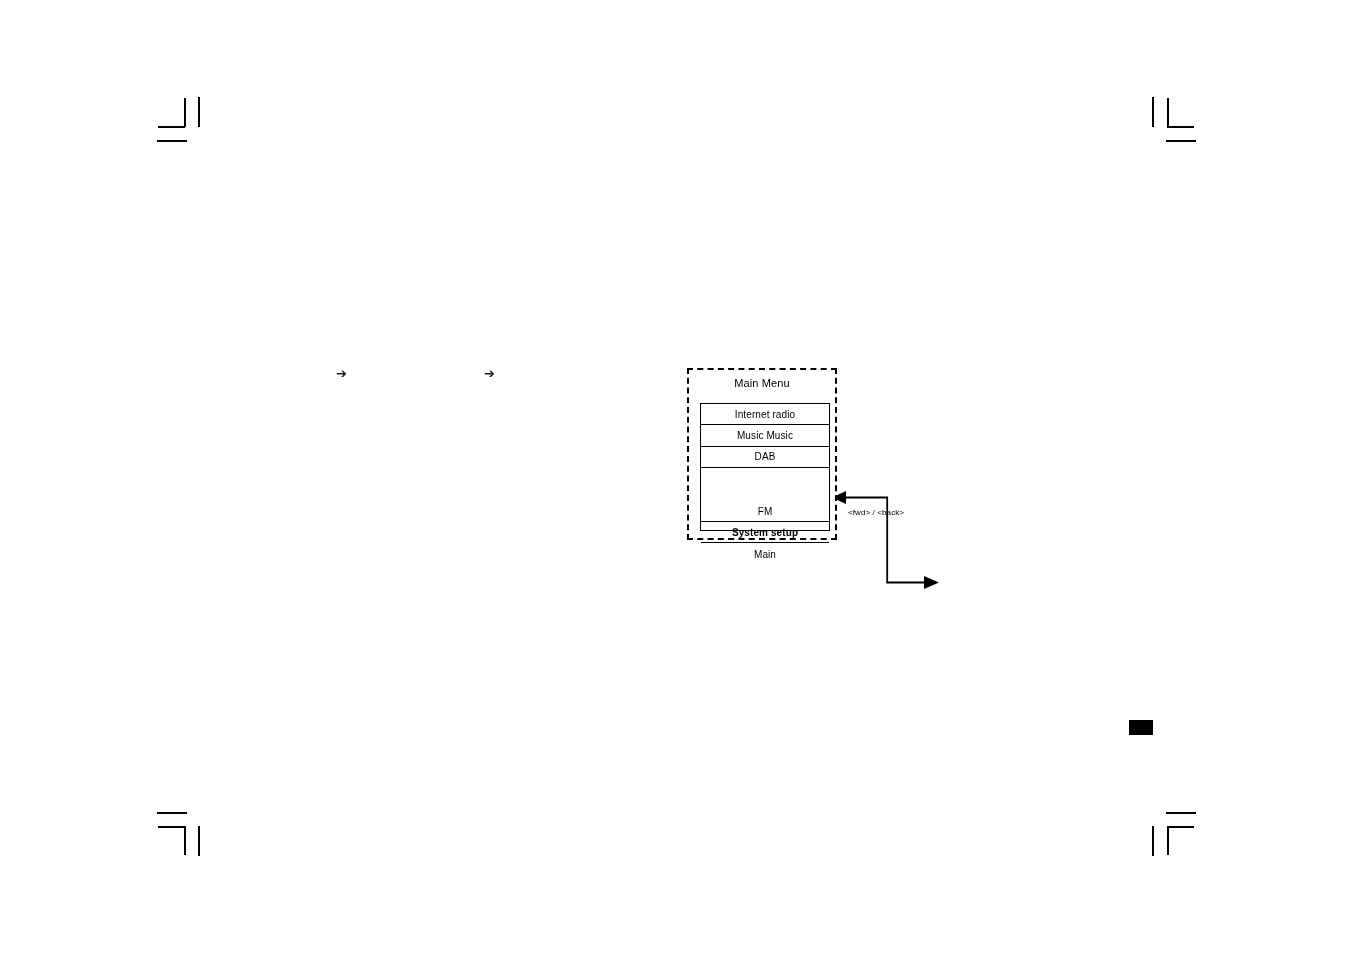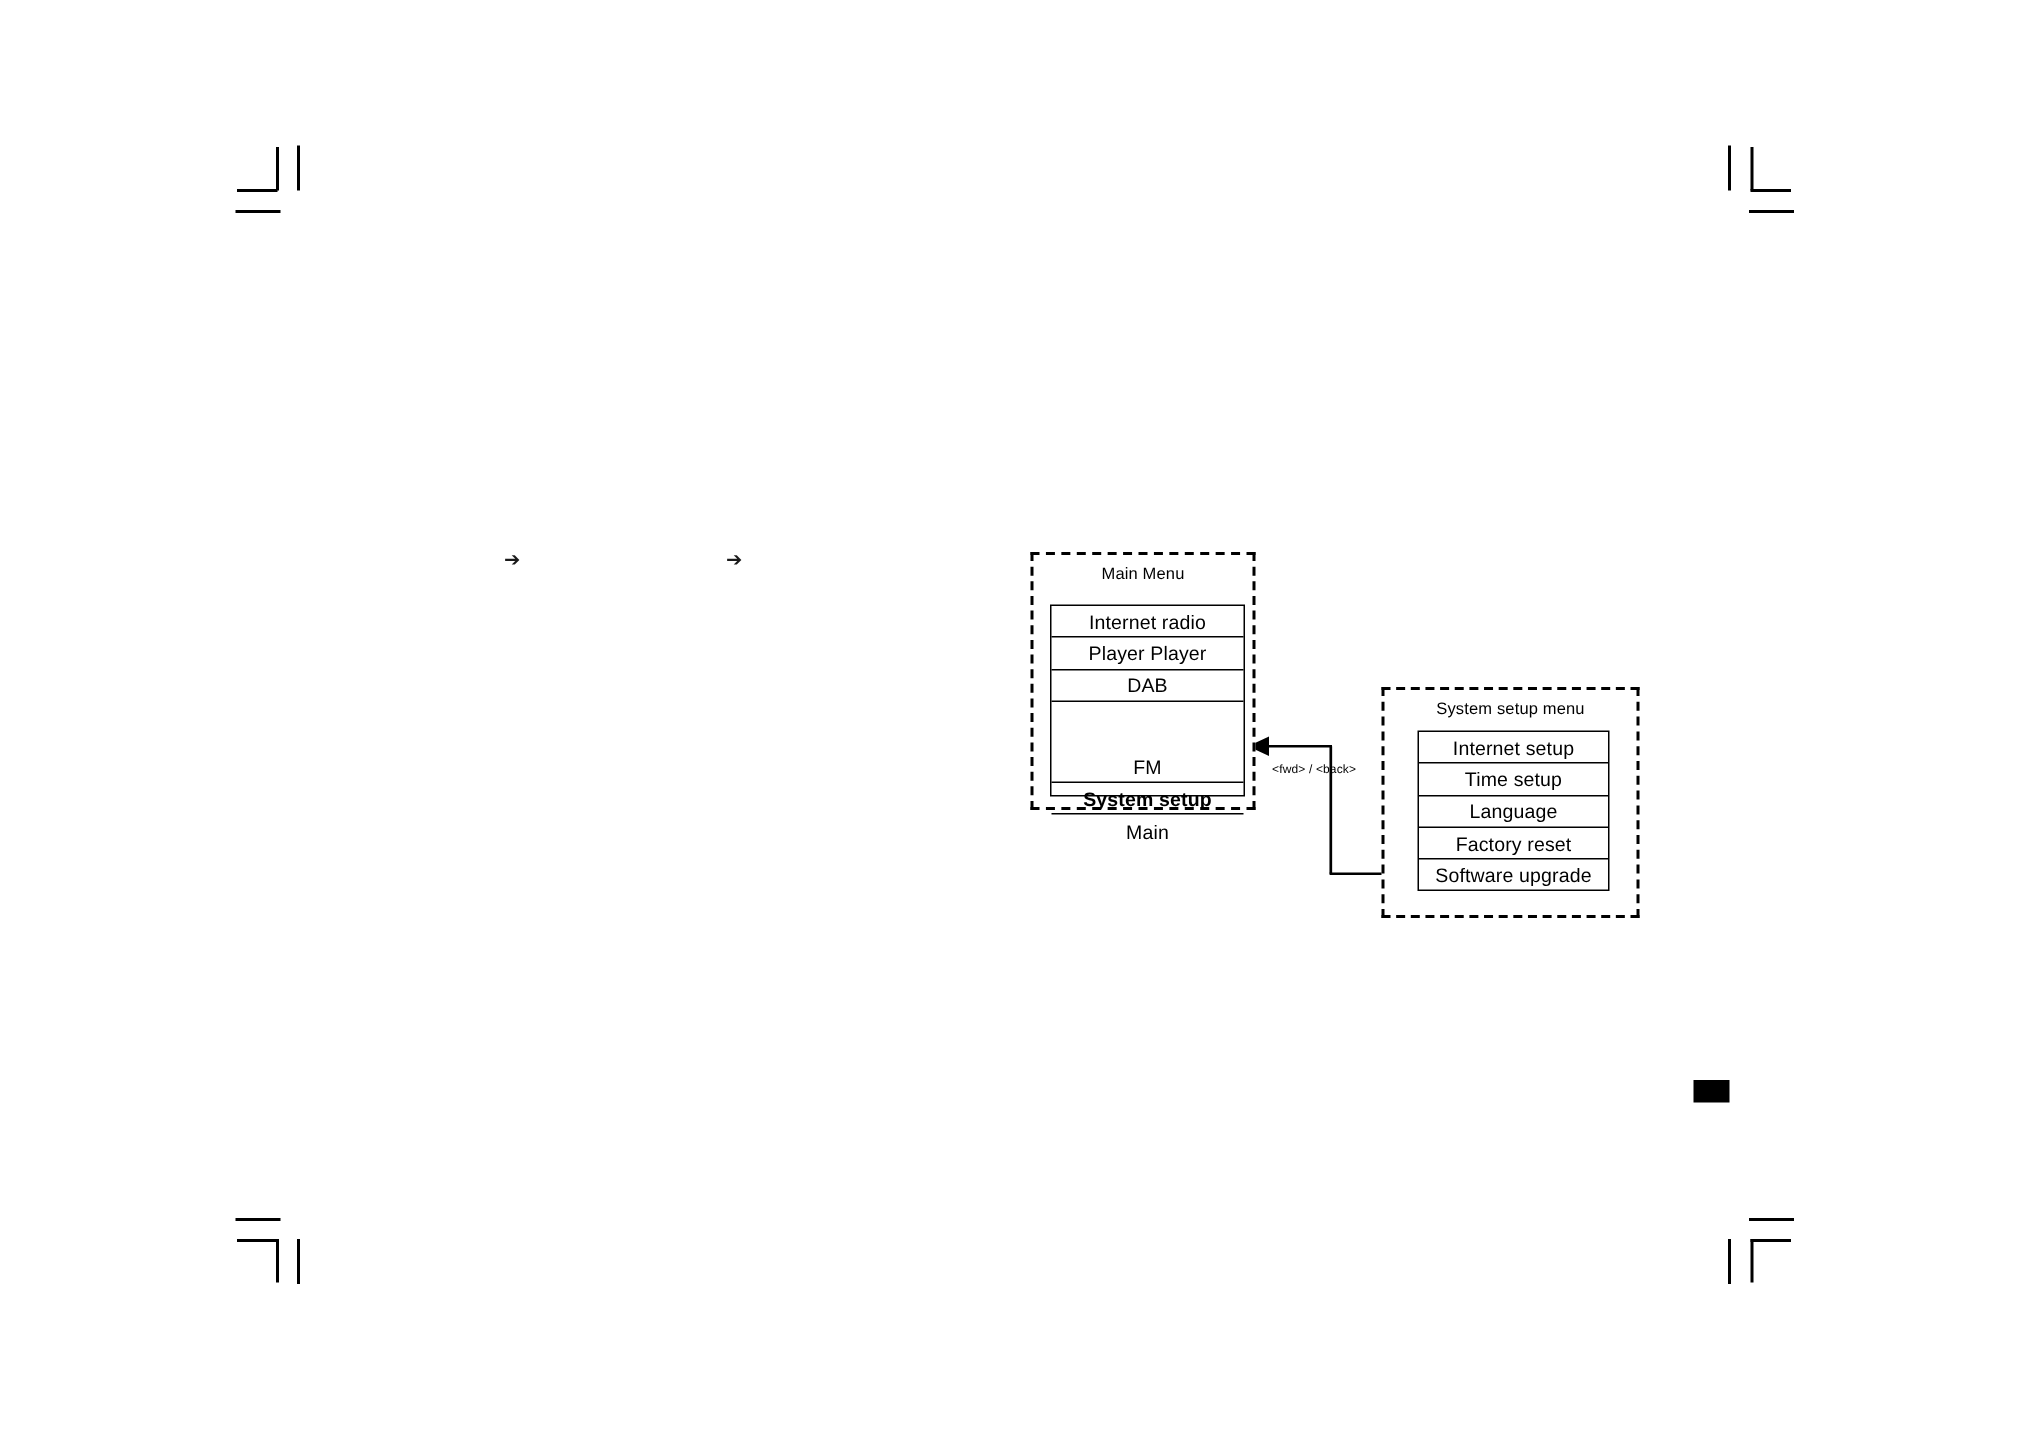--- a/index.html
+++ b/index.html
@@ -68,21 +68,21 @@
     border: 1.4px solid #000000;
     box-sizing: border-box;
     background: #ffffff;
   }
   .menu-row {
     box-sizing: border-box;
     border-bottom: 1.4px solid #000000;
     display: flex;
     align-items: center;
     justify-content: center;
-    font-size: 13px;
+    font-size: 10px;
     color: #000000;
     white-space: nowrap;
     letter-spacing: 0.1px;
   }
   .menu-row:last-child { border-bottom: none; }
 
   
   #connector-svg {
     position: absolute;
     left: 0;
@@ -151,32 +151,22 @@
 
     <polygon points="939,582.5 924,576 924,589" fill="#000000"></polygon>
   </svg>
 
   <div id="connector-label">&lt;fwd&gt; / &lt;back&gt;</div>
 
   <div class="menu-box" style="left:687px; top:368px; width:150px; height:172px;">
     <div class="menu-box-title" style="top:7px;">Main Menu</div>
     <div class="menu-table" style="left:11px; top:33px; width:130px; height:128px;">
       <div class="menu-row" style="height:21.3px;">Internet radio</div>
-      <div class="menu-row" style="height:21.3px;">Player Player</div>
+      <div class="menu-row" style="height:21.3px;">Music Music</div>
       <div class="menu-row" style="height:21.3px;">DAB</div>
       <div class="menu-row" style="height:21.3px;margin-top:33px;">FM</div>
       <div class="menu-row" style="height:21.3px;font-weight:bold;">System setup</div>
       <div class="menu-row" style="height:21.3px;">Main</div>
     </div>
   </div>
 
-  <div class="menu-box" style="left:921px; top:458px; width:172px; height:154px;">
-    <div class="menu-box-title" style="top:7px;">System setup menu</div>
-    <div class="menu-table" style="left:22px; top:27px; width:128px; height:107px;">
-      <div class="menu-row" style="height:21.3px;">Internet setup</div>
-      <div class="menu-row" style="height:21.3px;">Time setup</div>
-      <div class="menu-row" style="height:21.3px;">Language</div>
-      <div class="menu-row" style="height:21.3px;">Factory reset</div>
-      <div class="menu-row" style="height:21.3px;">Software upgrade</div>
-    </div>
-  </div>
 
 </div>
 
 </body></html>

